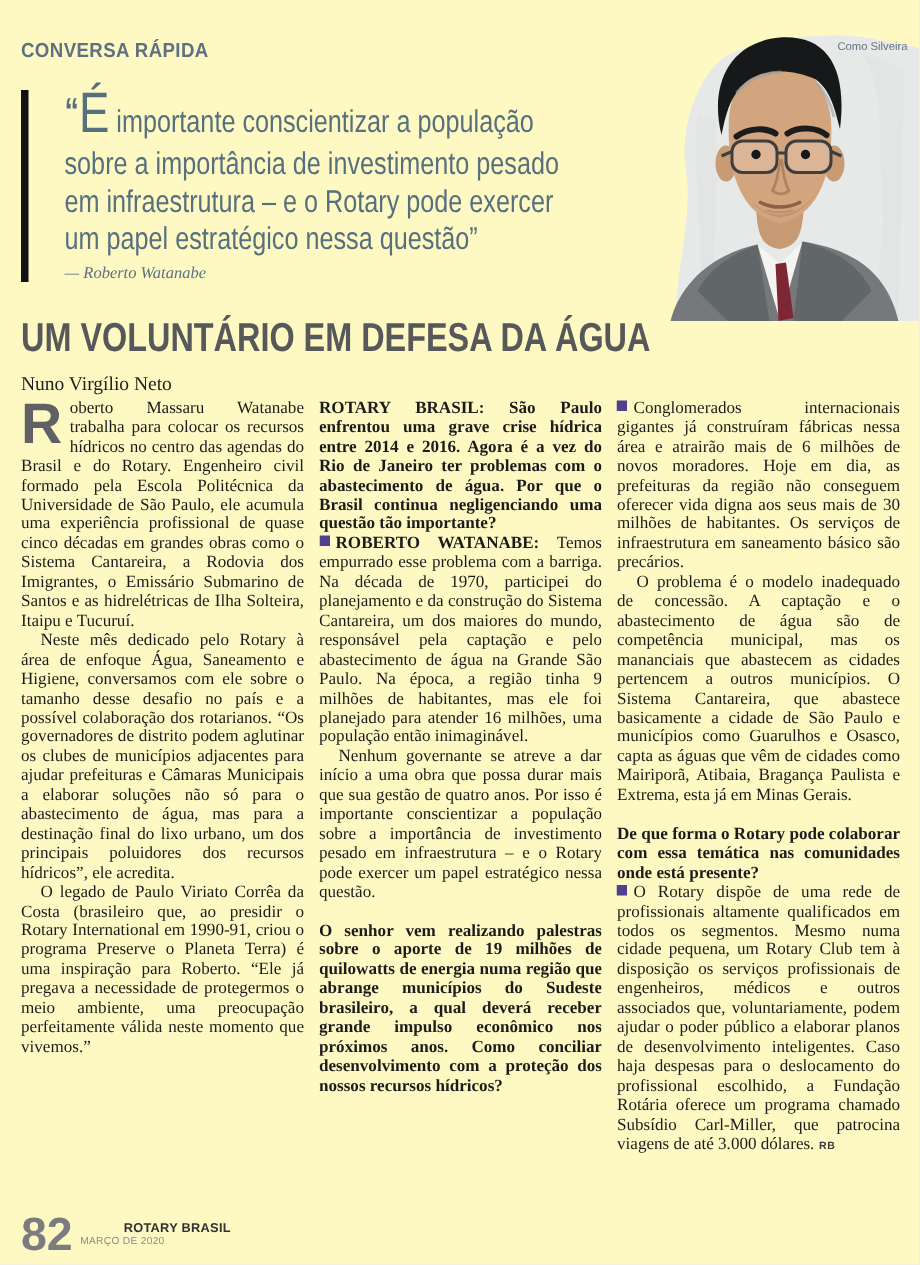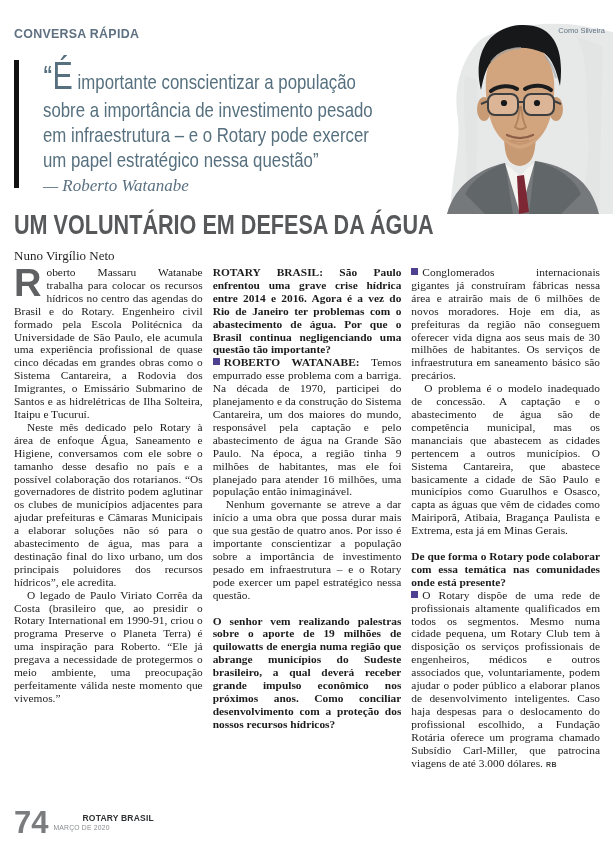--- a/index.html
+++ b/index.html
@@ -1,38 +1,38 @@
 <!DOCTYPE html>
 <html><head>
 <meta charset="utf-8">
 <style>
   html,body{margin:0;padding:0;background:#e9e9e9;}
   .page{
-    position:relative;width:613px;height:843px;background:#ffffff;
+    position:relative;width:613px;height:843px;background:#fef9c3;
     overflow:hidden;font-family:"Liberation Serif",serif;color:#1b1b1b;
     margin:0 auto;
   }
   
   .kicker{
     position:absolute;left:14px;top:26px;
     font-family:"Liberation Sans",sans-serif;font-weight:bold;font-size:13.5px;
     color:#5e7081;letter-spacing:.3px;
     display:inline-block;transform:scaleX(.92);transform-origin:0 50%;white-space:nowrap;
   }
   
   .pullquote{position:absolute;left:14px;top:60px;display:flex;}
   .pq-bar{width:5px;height:128px;background:#111;flex:0 0 auto;}
   .pq-text{margin-left:24px;color:#56707f;font-family:"Liberation Sans",sans-serif;}
   .pq-line{display:block;line-height:25px;font-size:21px;white-space:nowrap;
     transform:scaleX(.8);transform-origin:0 50%;}
   .pq-line.first{line-height:30px;}
   .pq-open{font-size:24px;font-weight:bold;vertical-align:6px;}
   .pq-big{font-size:38px;line-height:0;}
   .pq-attr{margin-top:4px;font-family:"Liberation Serif",serif;font-style:italic;
-    font-size:17px;color:#5b7181;}
+    font-size:11px;color:#5b7181;}
   
   .portrait{position:absolute;top:16px;right:0;width:188px;height:198px;overflow:hidden;}
   .credit{position:absolute;top:10px;right:8px;font-family:"Liberation Sans",sans-serif;
     font-size:7.5px;color:#607183;}
   
   .headline{
     position:absolute;left:14px;top:210px;margin:0;
     font-family:"Liberation Sans",sans-serif;font-weight:bold;font-size:27px;
     color:#57585a;white-space:nowrap;
     transform:scaleX(.8);transform-origin:0 50%;letter-spacing:0;
@@ -148,20 +148,20 @@
     <div class="col">
       <p><span class="bullet"></span><span>Conglomerados internacionais gigantes já construíram fábricas nessa área e atrairão mais de 6 milhões de novos moradores. Hoje em dia, as prefeituras da região não conseguem oferecer vida digna aos seus mais de 30 milhões de habitantes. Os serviços de infraestrutura em saneamento básico são precários.</span></p>
       <p class="indent">O problema é o modelo inadequado de concessão. A captação e o abastecimento de água são de competência municipal, mas os mananciais que abastecem as cidades pertencem a outros municípios. O Sistema Cantareira, que abastece basicamente a cidade de São Paulo e municípios como Guarulhos e Osasco, capta as águas que vêm de cidades como Mairiporã, Atibaia, Bragança Paulista e Extrema, esta já em Minas Gerais.</p>
       <p class="q">De que forma o Rotary pode colaborar com essa temática nas comunidades onde está presente?</p>
       <p><span class="bullet"></span><span>O Rotary dispõe de uma rede de profissionais altamente qualificados em todos os segmentos. Mesmo numa cidade pequena, um Rotary Club tem à disposição os serviços profissionais de engenheiros, médicos e outros associados que, voluntariamente, podem ajudar o poder público a elaborar planos de desenvolvimento inteligentes. Caso haja despesas para o deslocamento do profissional escolhido, a Fundação Rotária oferece um programa chamado Subsídio Carl-Miller, que patrocina viagens de até 3.000 dólares.</span><span class="endmark">RB</span></p>
     </div>
 
   </div>
 
   <div class="footer">
-    <span class="pagenum">74</span>
+    <span class="pagenum">82</span>
     <span class="magblock">
       <span class="magname">ROTARY BRASIL</span>
       <span class="issue">MARÇO DE 2020</span>
     </span>
   </div>
 
 </div>
 
 </body></html>

